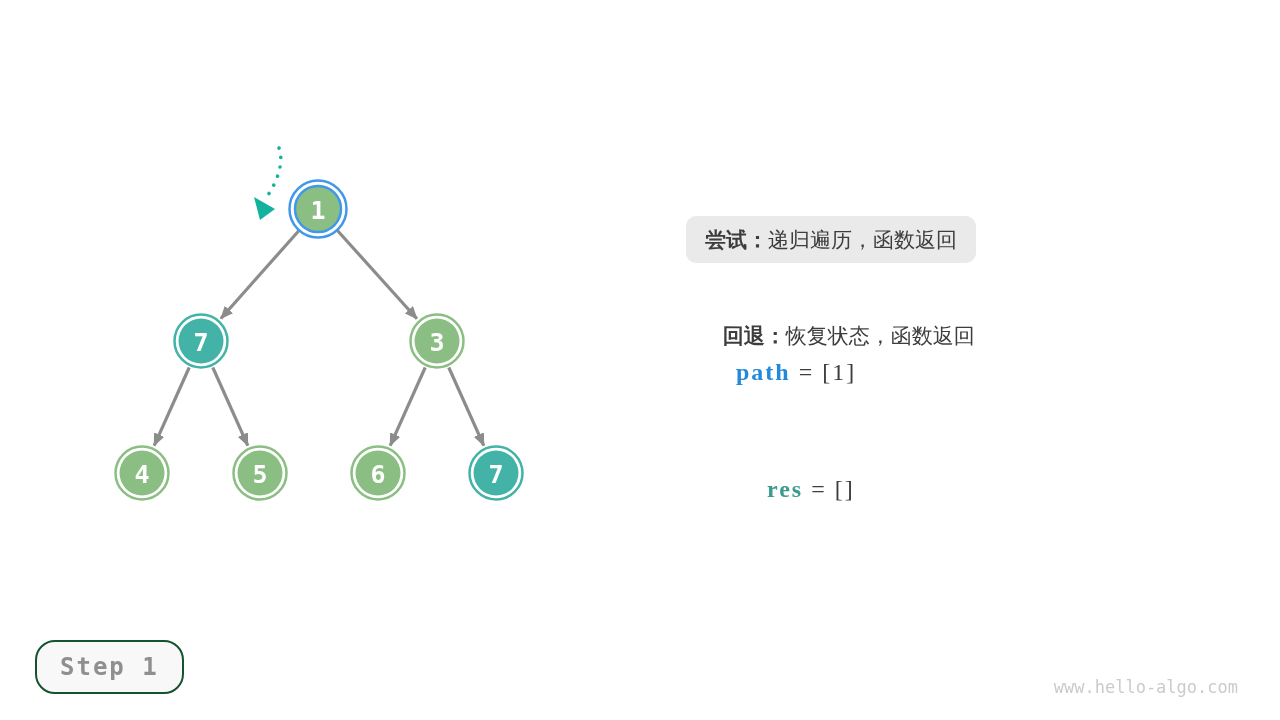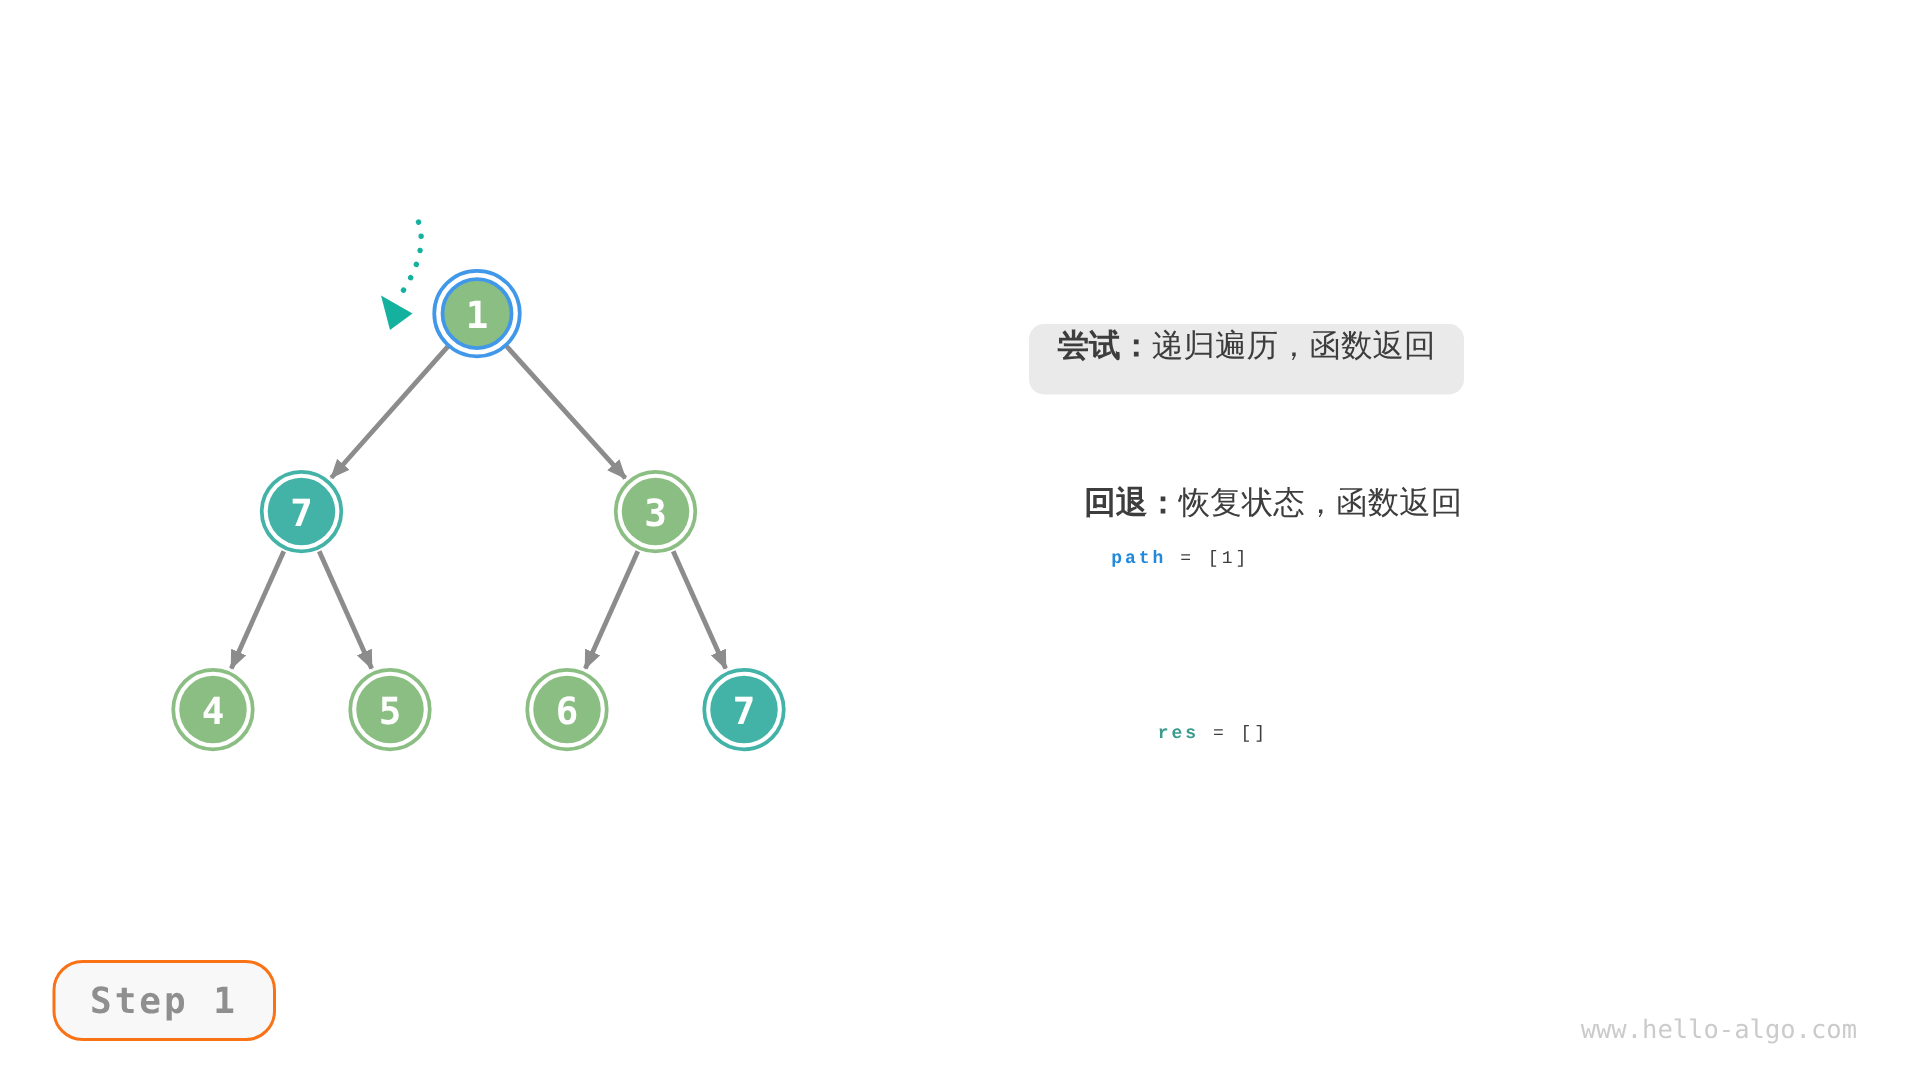--- a/index.html
+++ b/index.html
@@ -36,48 +36,48 @@
     stroke-dasharray: 0.1 9.5;
   }
   .pointer-head { fill: var(--pointer-teal); }
 
   
   .panel-line { position: absolute; white-space: pre; }
   .try-box {
     left: 686px; top: 216px;
     height: 47px;
     display: inline-flex;
-    align-items: flex-start;
+    align-items: center;
     padding: 0 19px;
     background: var(--box-gray);
     border-radius: 10px;
   }
   .cjk { font-size: 21px; color: var(--text-dark); }
   .cjk-bold { font-weight: bold; }
   .back-line { left: 705px; top: 294px; line-height: 28px; }
   .code-line {
-    font-family: Liberation Mono, monospace;
-    font-size: 12px;
+    font-family: Liberation Serif, serif;
+    font-size: 24px;
     line-height: 28px;
     letter-spacing: 2px;
     color: var(--text-dark);
     text-align: right;
   }
   .path-line { left: 704px; top: 330px; }
   .res-line { left: 704px; top: 447px; }
   .code-name { font-weight: bold; }
   .path-line .code-name { color: var(--code-blue); }
   .res-line .code-name { color: var(--code-teal); margin-left: 31px; }
 
   
   .step-badge {
     position: absolute;
     left: 35px; top: 640px;
     padding: 11px 23px;
-    border: 2px solid #f97316;
+    border: 2px solid #14532d;
     border-radius: 20px;
     background: #f8f8f8;
     font-family: "DejaVu Sans Mono", monospace;
     font-weight: bold;
     font-size: 24px;
     letter-spacing: 2px;
     color: var(--step-gray);
     white-space: pre;
   }
 

